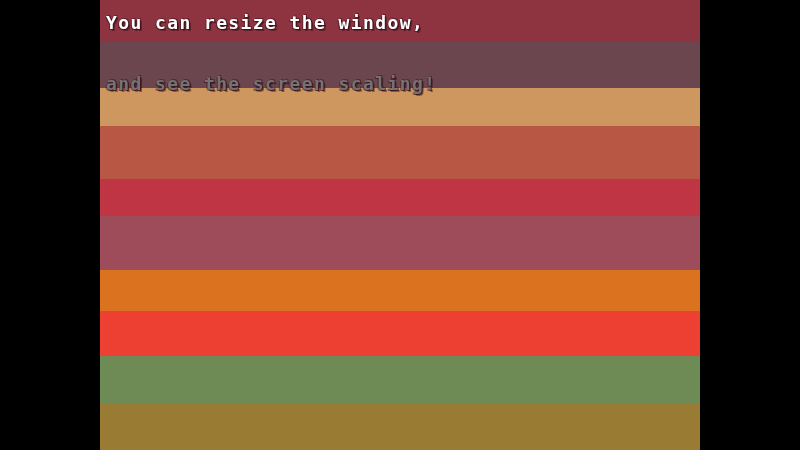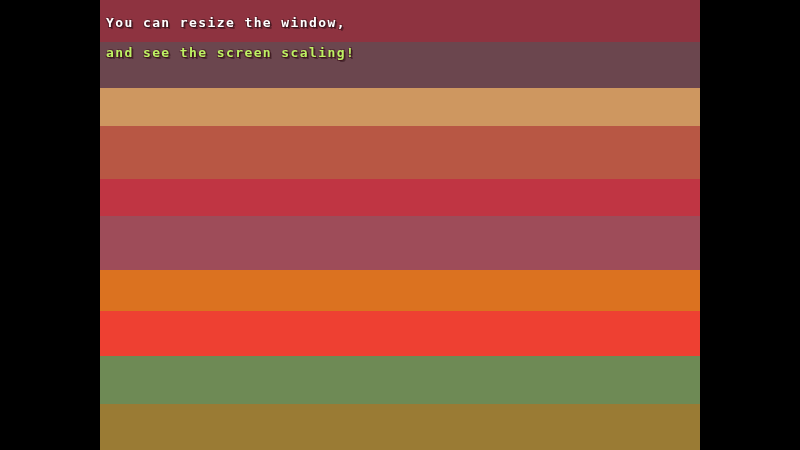--- a/index.html
+++ b/index.html
@@ -64,21 +64,21 @@
     z-index: 3;
     padding: 8px 0 0 6px;
     box-sizing: border-box;
     pointer-events: none;
   }
 
   .text-line {
     display: block;
     color: #ffffff;
     font-family: "DejaVu Sans Mono", "Liberation Mono", monospace;
-    font-size: 13px;
+    font-size: 18px;
     line-height: 30px;
     letter-spacing: 1.4px;
     font-weight: 700;
     white-space: pre;
     text-shadow:
        1px  1px 0 rgba(60,20,28,0.85),
       -1px  1px 0 rgba(60,20,28,0.55),
        1px -1px 0 rgba(60,20,28,0.55),
        2px  2px 0 rgba(40,12,18,0.45);
     -webkit-font-smoothing: none;
@@ -102,20 +102,20 @@
         <div class="color-band" style="top: 179px; height: 37px; background: rgb(192, 53, 67);"></div>
         <div class="color-band" style="top: 216px; height: 54px; background: rgb(158, 76, 89);"></div>
         <div class="color-band" style="top: 270px; height: 41px; background: rgb(219, 114, 32);"></div>
         <div class="color-band" style="top: 311px; height: 45px; background: rgb(238, 64, 50);"></div>
         <div class="color-band" style="top: 356px; height: 48px; background: rgb(110, 138, 85);"></div>
         <div class="color-band" style="top: 404px; height: 46px; background: rgb(154, 123, 52);"></div>
       </div>
 
     <div id="overlay-text">
       <span class="text-line" style="color: rgb(255, 255, 255);">You can resize the window,</span>
-      <span class="text-line" style="color: #bef264;">and see the screen scaling!</span>
+      <span class="text-line" style="color: #737373; margin-top: 31px;">and see the screen scaling!</span>
     </div>
 
   </div>
 
   <div class="pillarbox right" style="background: rgb(0, 0, 0); width: 100px;"></div>
 
 </div>
 
 </body></html>

